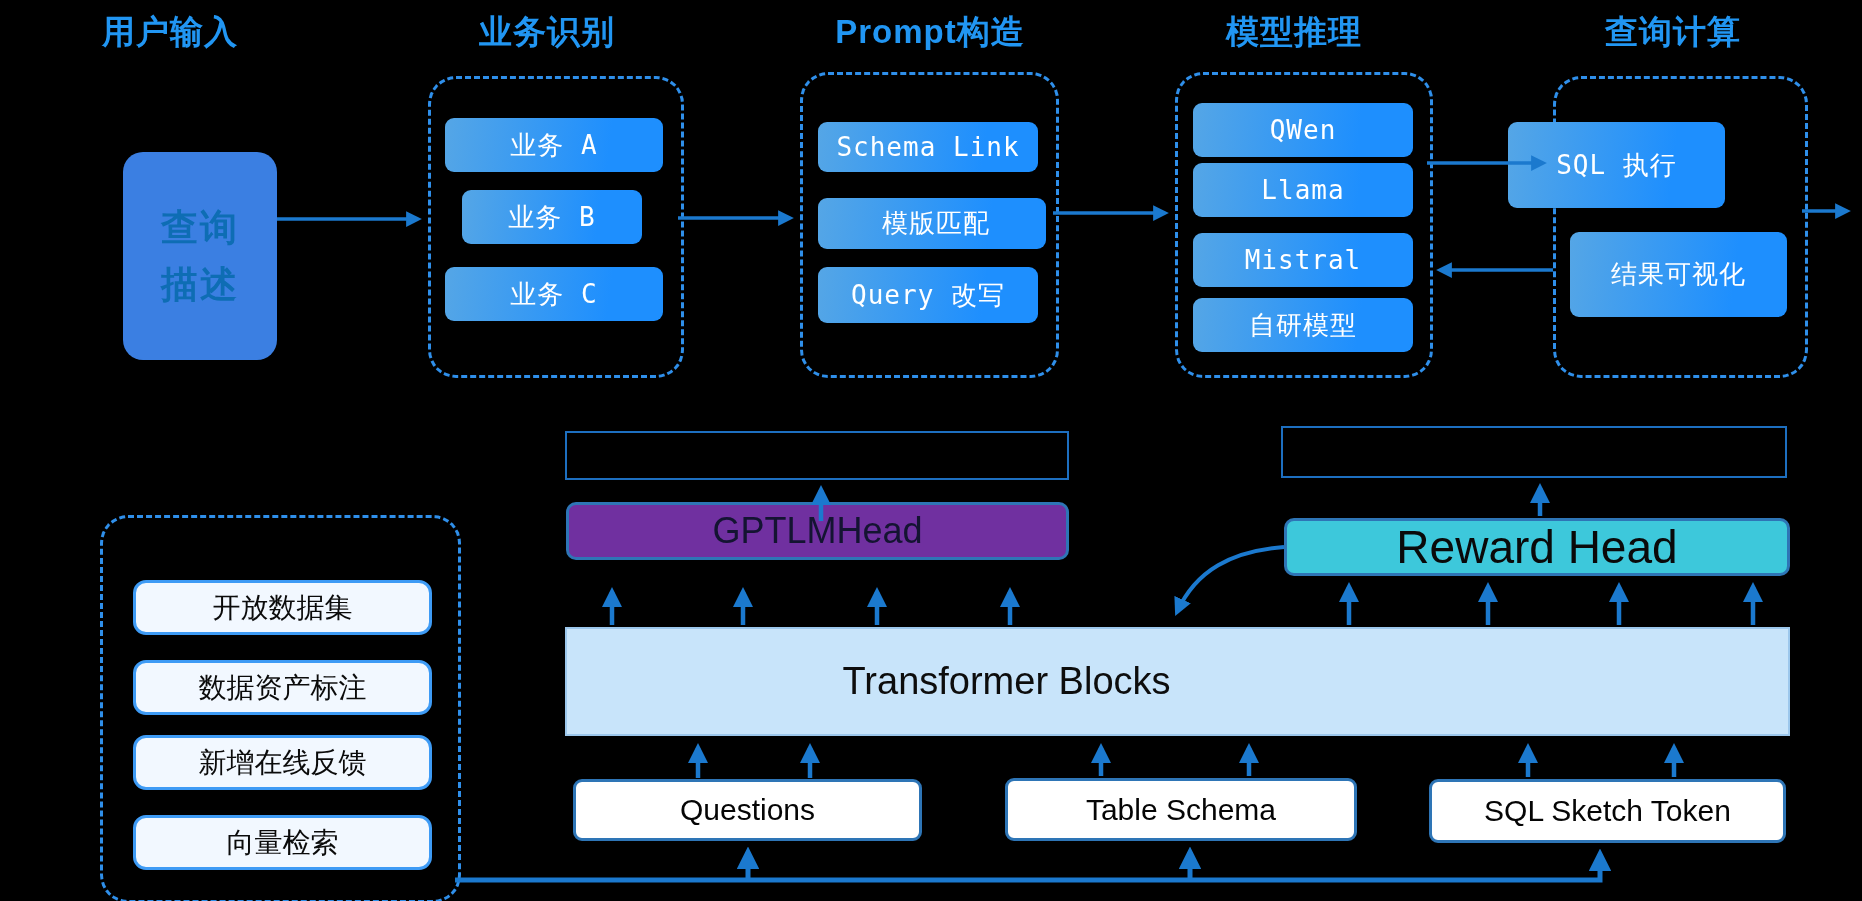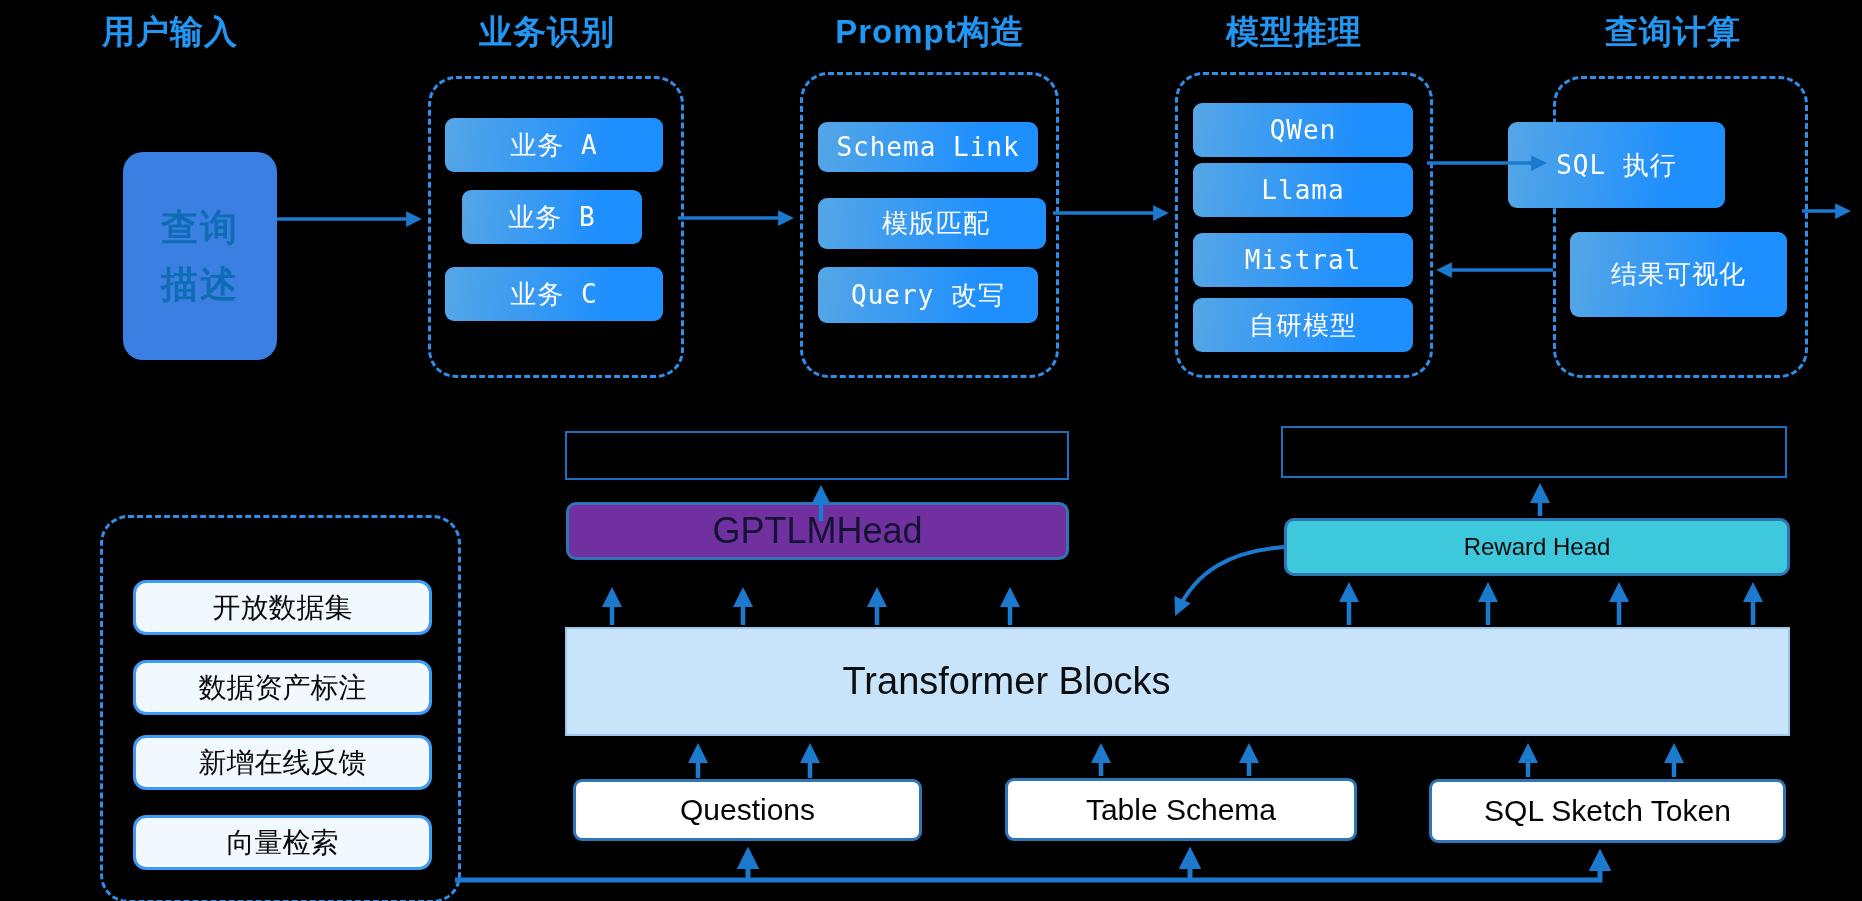--- a/index.html
+++ b/index.html
@@ -84,21 +84,21 @@
   <div class="dashed" style="left:100px;top:515px;width:355px;height:382px;"></div>
   <div class="litpill" style="top:580px;">开放数据集</div>
   <div class="litpill" style="top:660px;">数据资产标注</div>
   <div class="litpill" style="top:735px;">新增在线反馈</div>
   <div class="litpill" style="top:815px;">向量检索</div>
 
   <div class="rect" style="left:565px;top:431px;width:504px;height:49px;"></div>
   <div class="rect" style="left:1281px;top:426px;width:506px;height:52px;"></div>
 
   <div class="headbox" style="left:566px;top:502px;width:503px;height:58px;font-size:36px;background:var(--gpt-head-fill,#7030A0);">GPTLMHead</div>
-  <div class="headbox" style="left:1284px;top:518px;width:506px;height:58px;font-size:24px;color:#0a0a0a;background:var(--reward-head-fill,#3DC8DB);">Reward Head</div>
+  <div class="headbox" style="left:1284px;top:518px;width:506px;height:58px;font-size:46px;color:#0a0a0a;background:var(--reward-head-fill,#3DC8DB);">Reward Head</div>
 
   <div class="transformer">
     <div class="lbl">Transformer Blocks</div>
   </div>
 
   <div class="inputbox" style="left:573px;top:779px;width:349px;height:62px;">Questions</div>
   <div class="inputbox" style="left:1005px;top:778px;width:352px;height:63px;">Table Schema</div>
   <div class="inputbox" style="left:1429px;top:779px;width:357px;height:64px;">SQL Sketch Token</div>
 
   <svg class="arrows" width="1862" height="901" viewBox="0 0 1862 901">

